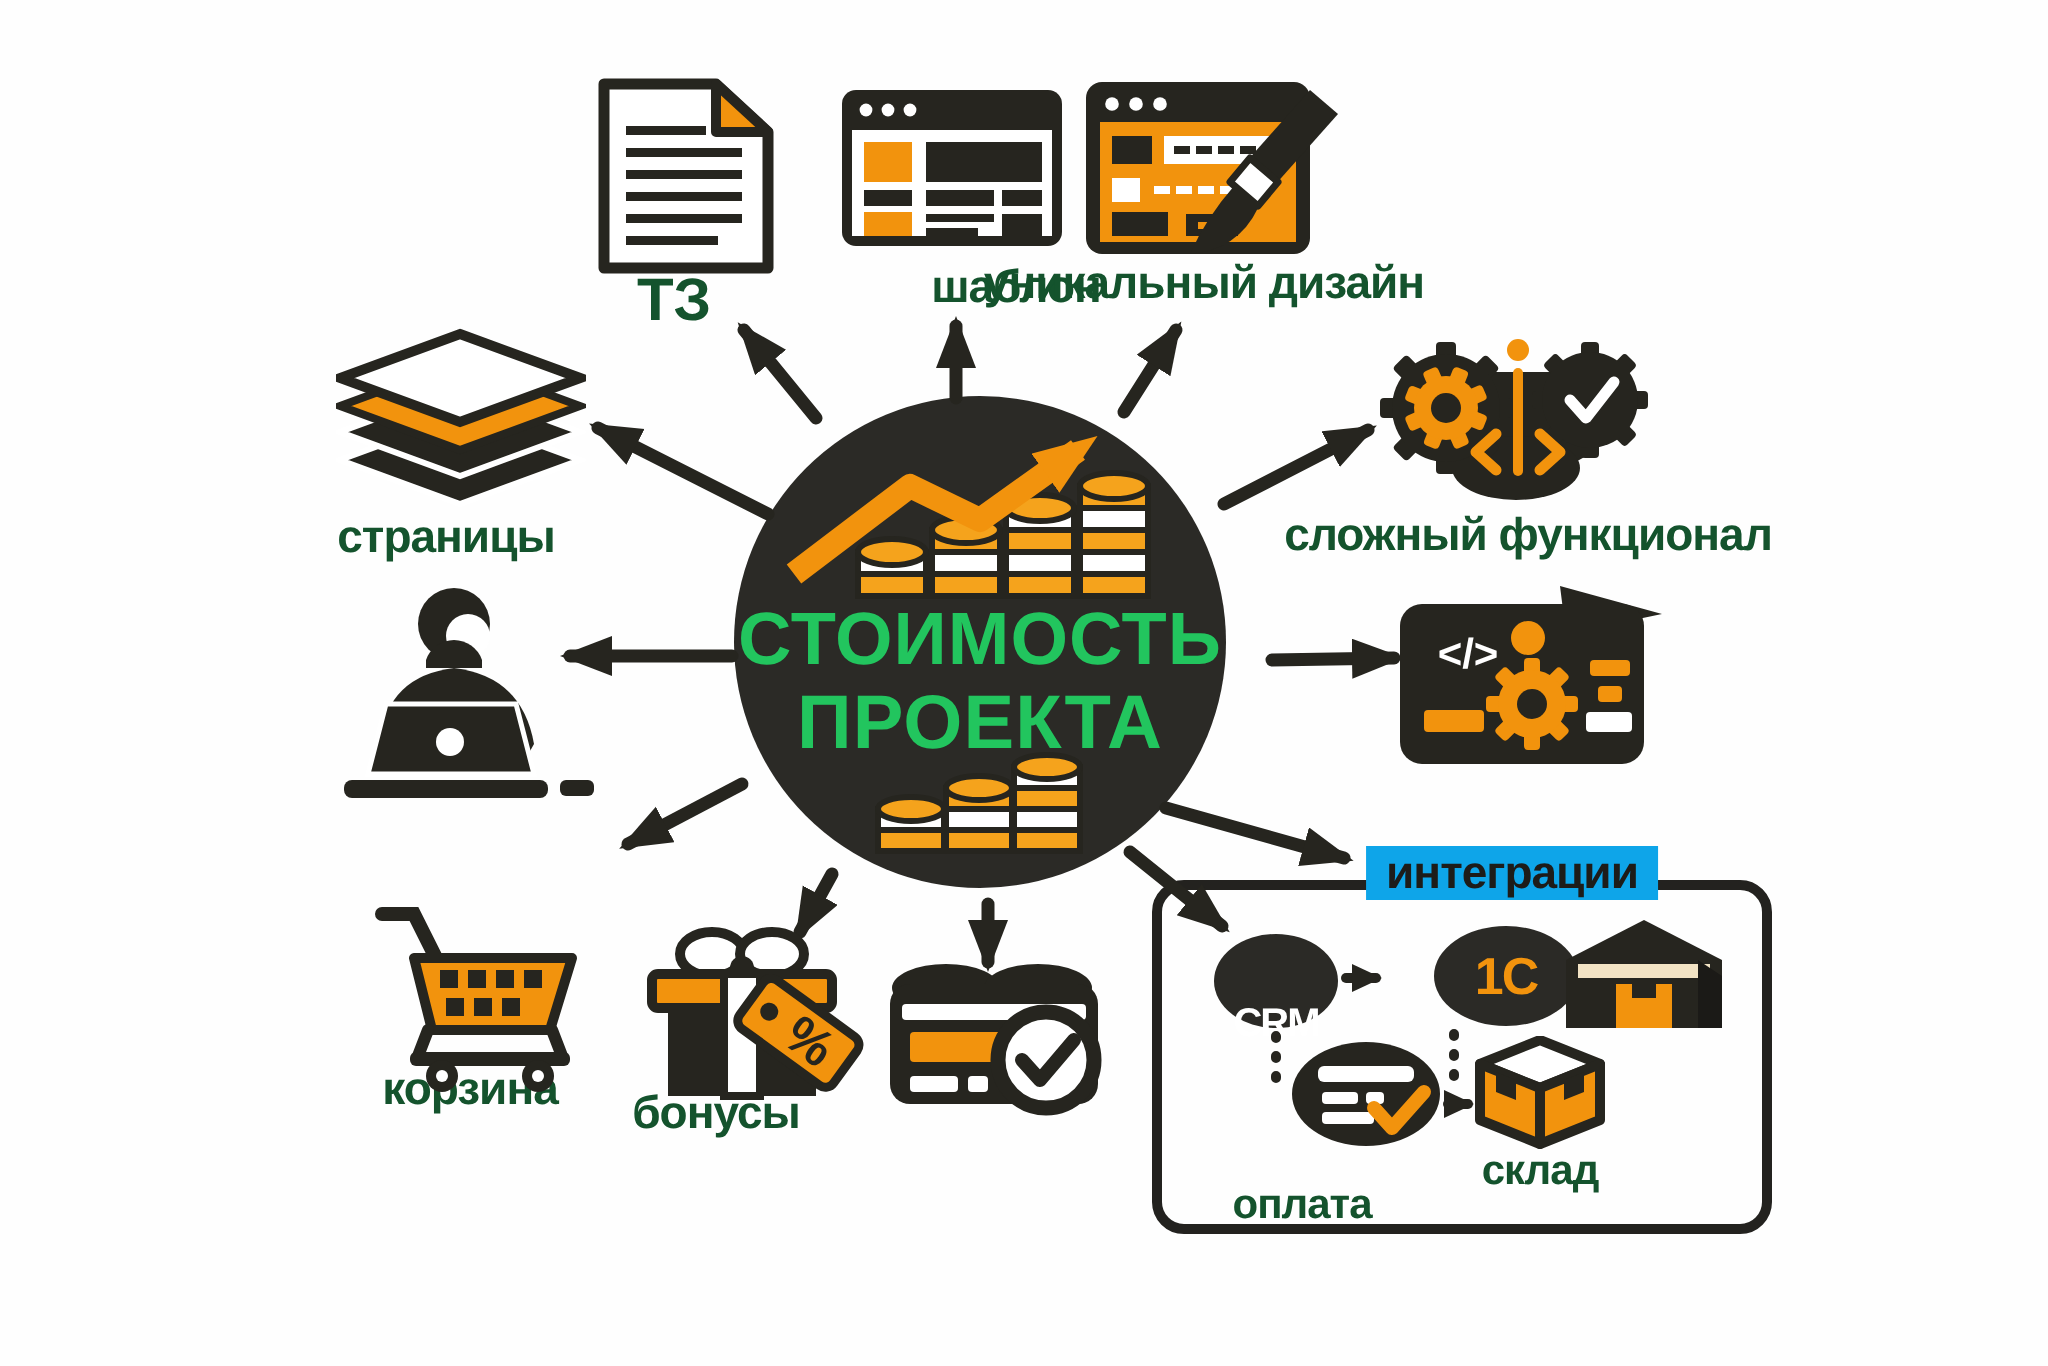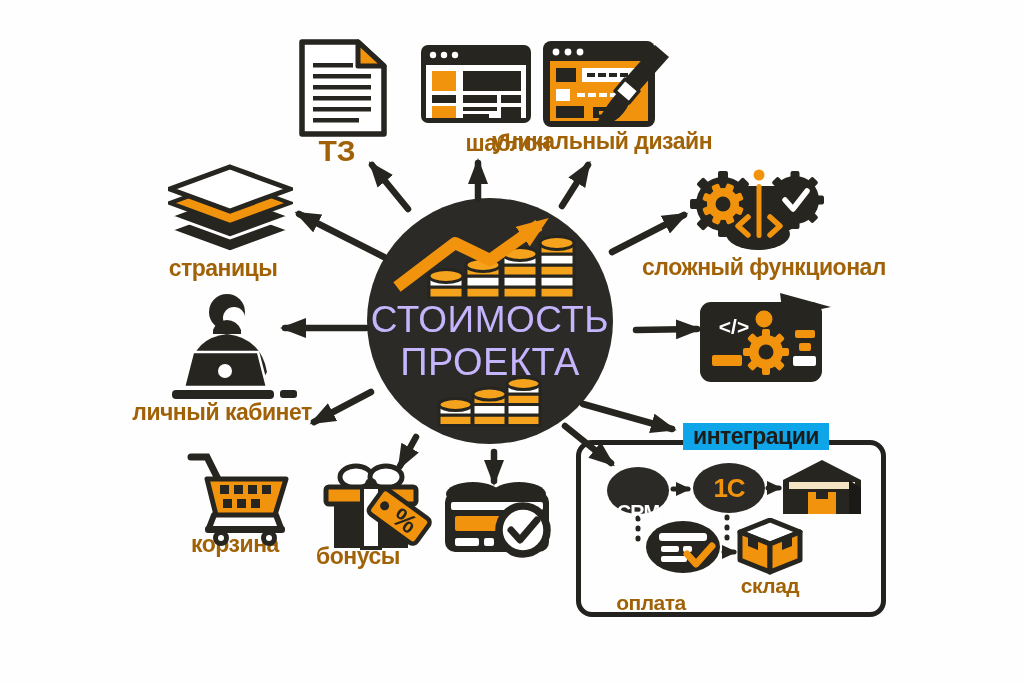--- a/index.html
+++ b/index.html
@@ -3,48 +3,48 @@
 <meta charset="utf-8">
 <style>
   html,body{margin:0;padding:0;background:#ffffff;}
   #canvas{
     position:relative;width:1024px;height:683px;background:#fefefe;
     font-family:"Liberation Sans", sans-serif;overflow:hidden;
   }
   .abs{position:absolute;}
   .lbl{
     position:absolute;transform:translateX(-50%);
-    font-weight:bold;font-size:23px;color:#a16207;letter-spacing:-0.5px;
+    font-weight:bold;font-size:23px;color:#14532d;letter-spacing:-0.5px;
     white-space:nowrap;text-align:center;
   }
   .lbl.big{font-size:30px;letter-spacing:0;}
   .lbl.small{font-size:21px;}
   #center-circle{
     position:absolute;left:367px;top:198px;width:246px;height:246px;
     background:#2b2a26;border-radius:50%;z-index:1;
   }
   .center-text{
-    position:absolute;left:0;width:246px;text-align:center;color:#c4b5fd;
-    font-weight:normal;line-height:1;letter-spacing:0.5px;
+    position:absolute;left:0;width:246px;text-align:center;color:#22c55e;
+    font-weight:bold;line-height:1;letter-spacing:0.5px;
   }
   #integr-box{
     position:absolute;left:576px;top:440px;width:300px;height:167px;
     border:5px solid #23221f;border-radius:16px;background:transparent;z-index:0;
   }
   #integr-title{
     position:absolute;left:756px;top:423px;transform:translateX(-50%);
     background:#0ea5e9;padding:0 10px;font-weight:bold;font-size:23px;
     color:#1d1c19;letter-spacing:-0.5px;z-index:2;white-space:nowrap;
   }
   .bubble{
     position:absolute;background:#2b2a26;border-radius:50%;
     display:flex;align-items:center;justify-content:center;z-index:2;
   }
   #crm-bubble{left:607px;top:467px;width:62px;height:47px;}
-  #onec-bubble{left:693px;top:463px;width:72px;height:50px;}
+  #onec-bubble{left:717px;top:463px;width:72px;height:50px;}
   #crm-bubble span{color:#ffffff;font-weight:bold;font-size:20px;letter-spacing:-1px;margin-top:43px;}
   #onec-bubble span{color:#f2930d;font-weight:bold;font-size:26px;letter-spacing:-1px;}
   svg{display:block;}
   #arrow-layer{position:absolute;left:0;top:0;z-index:2;pointer-events:none;}
   .node{z-index:3;}
 </style>
 </head>
 <body>
 
 <div id="canvas">
@@ -232,21 +232,20 @@
       <circle cx="67" cy="22" r="18" fill="#26251f"></circle>
       <circle cx="74" cy="28" r="11" fill="#ffffff"></circle>
       <path d="M67,30 a15,15 0 0 0 -14,10 l0,4 28,0 0,-4 a15,15 0 0 0 -14,-10 z" fill="#26251f"></path>
       <path d="M30,80 Q34,48 67,44 Q101,48 107,82 L98,98 L32,98 Z" fill="#26251f"></path>
       <polygon points="33,62 98,62 107,97 24,97" fill="#26251f" stroke="#ffffff" stroke-width="2.5"></polygon>
       <circle cx="65" cy="81" r="7" fill="#ffffff"></circle>
       <rect x="12" y="100" width="102" height="9" rx="4" fill="#26251f"></rect>
       <rect x="120" y="100" width="17" height="8" rx="3" fill="#26251f"></rect>
     </svg>
   </div>
-  <div class="lbl" style="left:222px;top:399px;">личный кабинет</div>
 
   <div class="abs node" style="left:185px;top:447px;">
     <svg width="108" height="100" viewBox="0 0 108 100">
       <path d="M6,10 L22,10 L36,38" stroke="#26251f" stroke-width="7" stroke-linecap="round" fill="none"></path>
       <polygon points="22,32 101,32 90,68 31,68" fill="#f2930d" stroke="#26251f" stroke-width="5" stroke-linejoin="round"></polygon>
       <g fill="#26251f">
         <rect x="35" y="38" width="9" height="9"></rect>
           <rect x="49" y="38" width="9" height="9"></rect>
           <rect x="63" y="38" width="9" height="9"></rect>
           <rect x="77" y="38" width="9" height="9"></rect>

